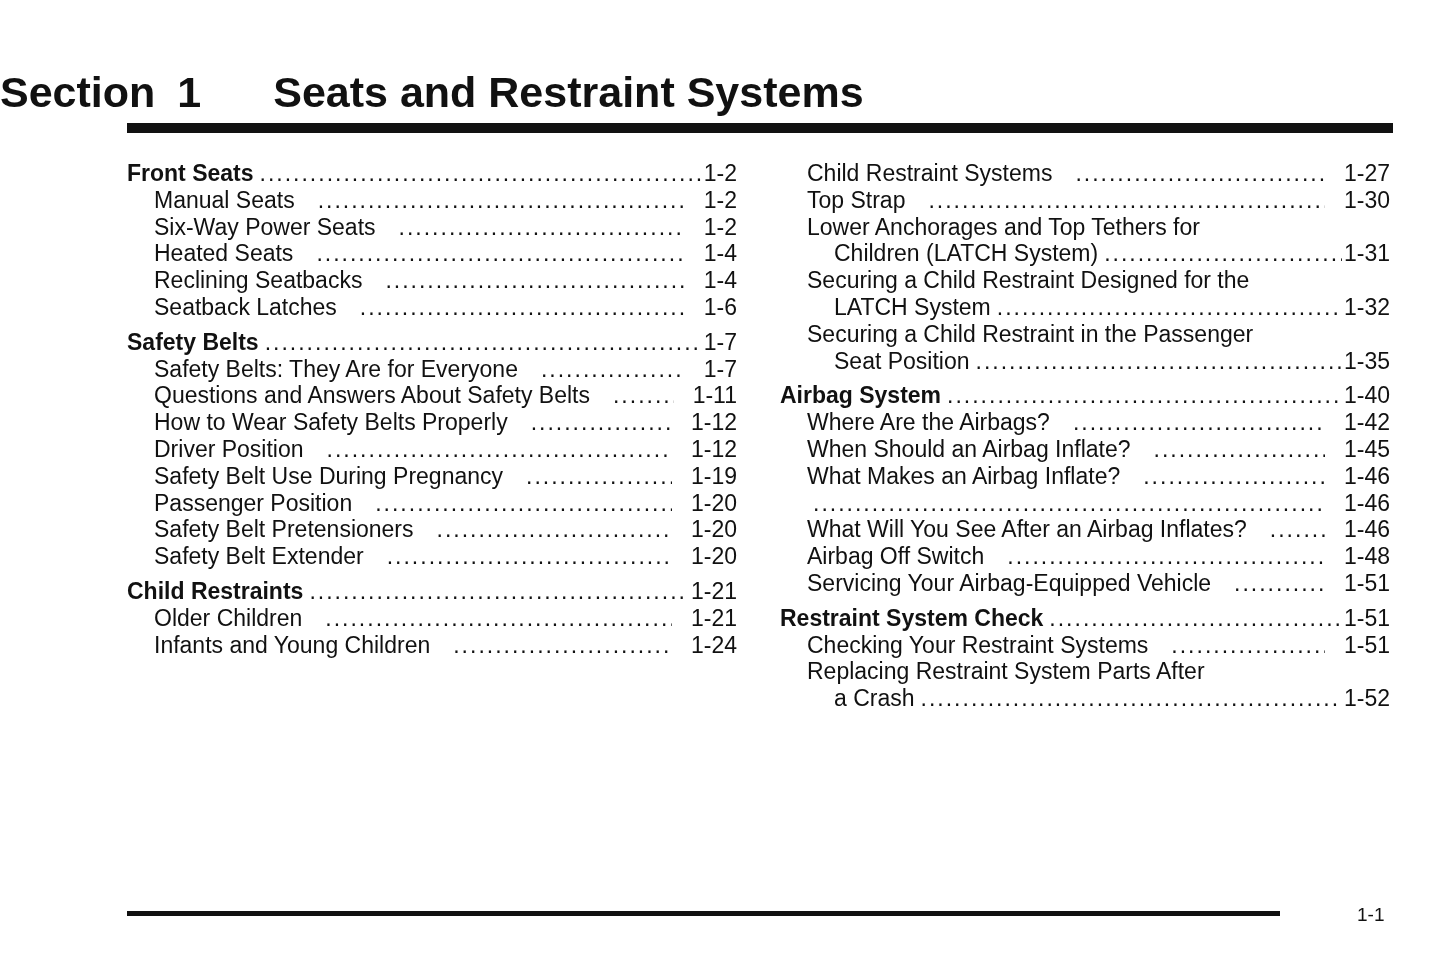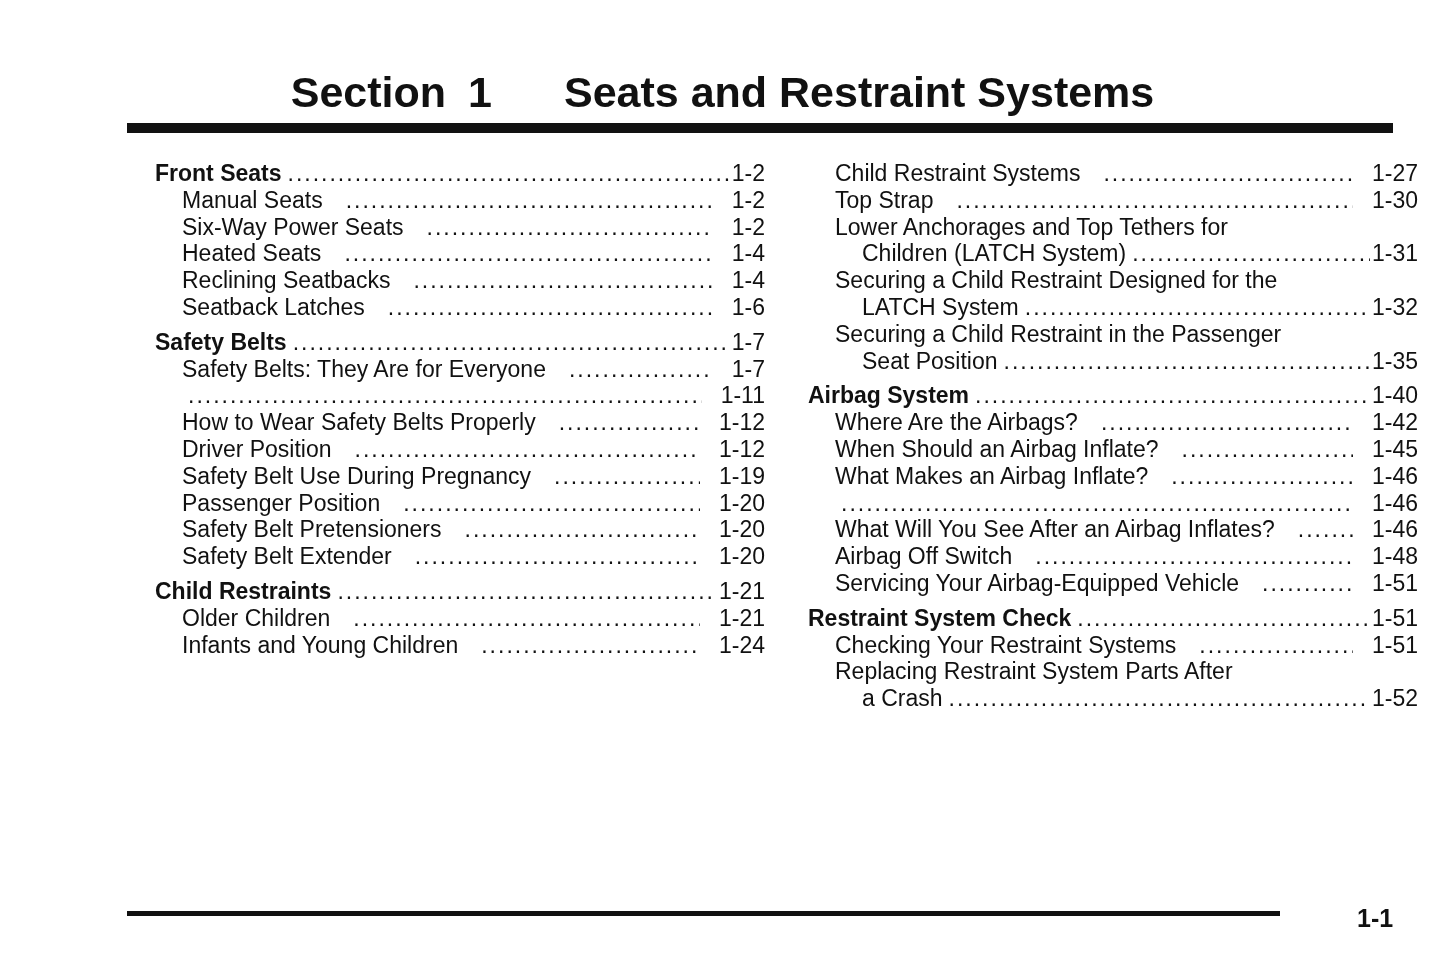--- a/index.html
+++ b/index.html
@@ -2,28 +2,28 @@
 <html><head>
 <meta charset="utf-8">
 <style>
   html, body { margin: 0; padding: 0; background: #ffffff; }
   body {
     width: 1445px; height: 966px; position: relative; overflow: hidden;
     font-family: "Liberation Sans", sans-serif; color: #111111;
   }
   .title {
     position: absolute; top: 64px; left: 0; width: 1445px;
-    text-align: center; font-weight: bold; font-size: 43px; letter-spacing: 0px;
+    text-align: left; font-weight: bold; font-size: 43px; letter-spacing: 0px;
     white-space: pre; line-height: 56px;
   }
   .title .num { margin-left: 22px; margin-right: 72px; }
   .top-rule {
     position: absolute; left: 127px; top: 123px; width: 1266px; height: 10px; background: #111;
   }
-  .col { position: absolute; top: 160px; width: 610px; font-size: 23px; margin-left: 28px; }
+  .col { position: absolute; top: 160px; width: 610px; font-size: 23px; }
   .col.left { left: 127px; }
   .col.right { left: 780px; }
   .group { margin-bottom: 8px; }
   .row {
     display: flex; align-items: baseline; height: 26.8px; line-height: 26.8px; white-space: nowrap;
   }
   .row .label { flex: 0 0 auto; }
   .row .dots {
     flex: 1 1 auto; overflow: hidden; margin: 0 2px 0 6px; letter-spacing: 2px;
   }
@@ -32,21 +32,21 @@
   }
   .row .page { flex: 0 0 auto; text-align: center; }
   .row.head .label { font-weight: bold; }
   .row.sub { padding-left: 27px; gap: 17px; }
   .row.cont { padding-left: 54px; }
   .row.nodots .dots::before { content: ""; }
   .bottom-rule {
     position: absolute; left: 127px; top: 911px; width: 1153px; height: 5px; background: #111;
   }
   .page-num {
-    position: absolute; left: 1357px; top: 904px; font-size: 25px; font-weight: bold;
+    position: absolute; left: 1357px; top: 904px; font-size: 19px;
   }
 </style>
 </head>
 <body>
 
 <div class="title"><span>Section</span><span class="num">1</span><span>Seats and Restraint Systems</span></div>
 <div class="top-rule"></div>
 
 <div class="col left">
   <div class="group">
@@ -87,20 +87,21 @@
         <span class="label">Safety Belts</span>
         <span class="dots"></span>
         <span class="page">1-7</span>
       </div>
     <div class="row sub">
         <span class="label">Safety Belts: They Are for Everyone</span>
         <span class="dots"></span>
         <span class="page">1-7</span>
       </div>
     <div class="row sub">
+        <span class="label">Questions and Answers About Safety Belts</span>
         <span class="dots"></span>
         <span class="page">1-11</span>
       </div>
     <div class="row sub">
         <span class="label">How to Wear Safety Belts Properly</span>
         <span class="dots"></span>
         <span class="page">1-12</span>
       </div>
     <div class="row sub">
         <span class="label">Driver Position</span>

